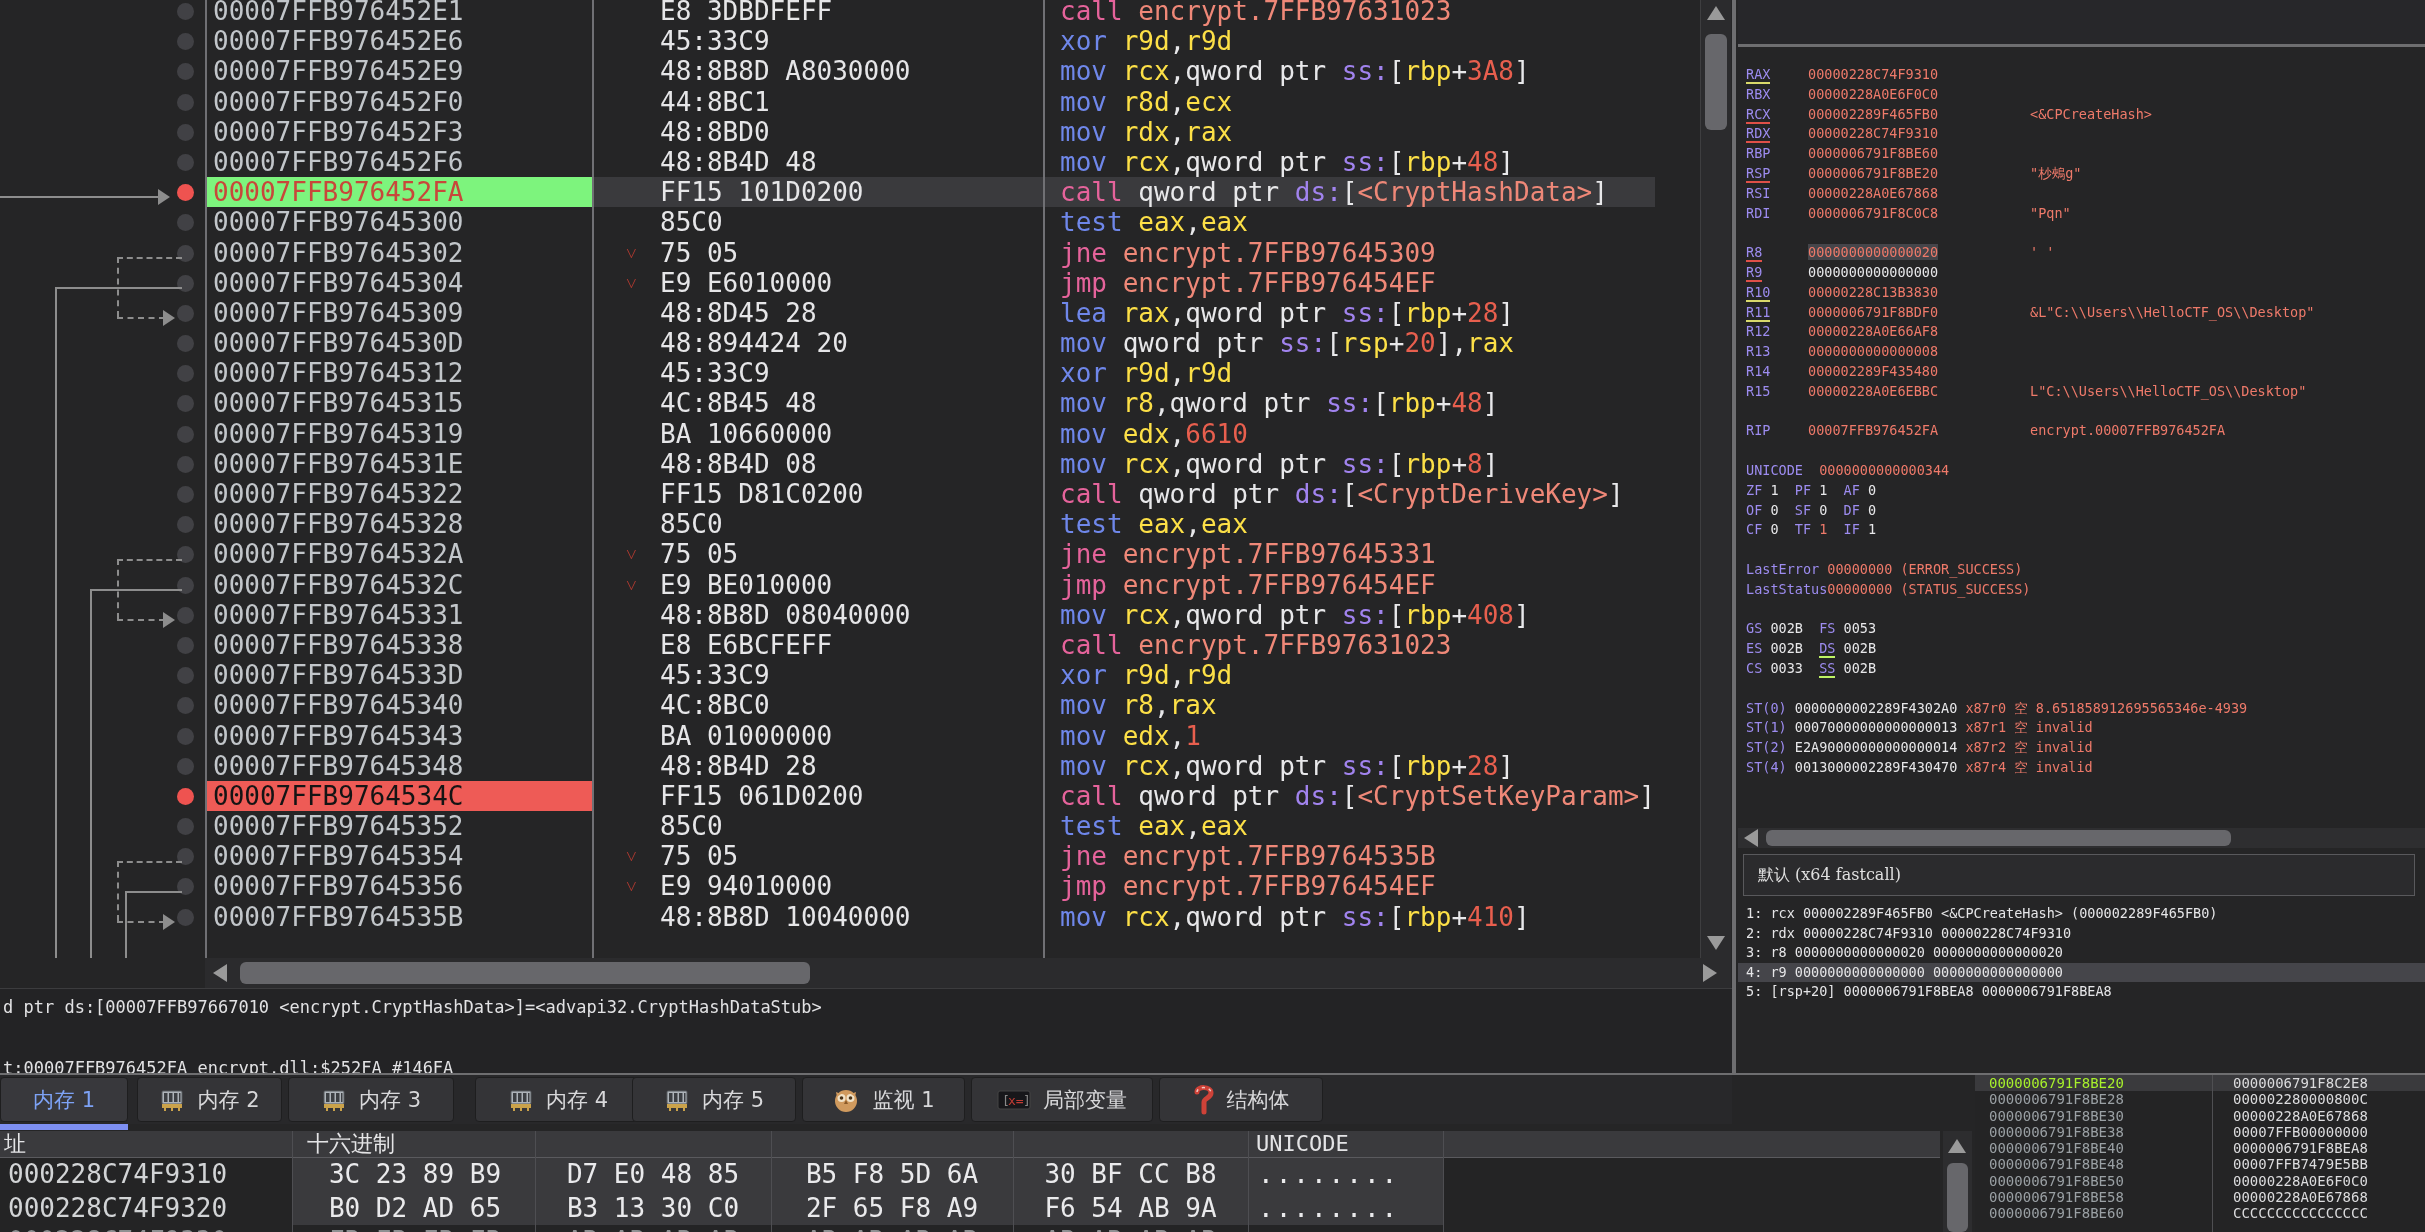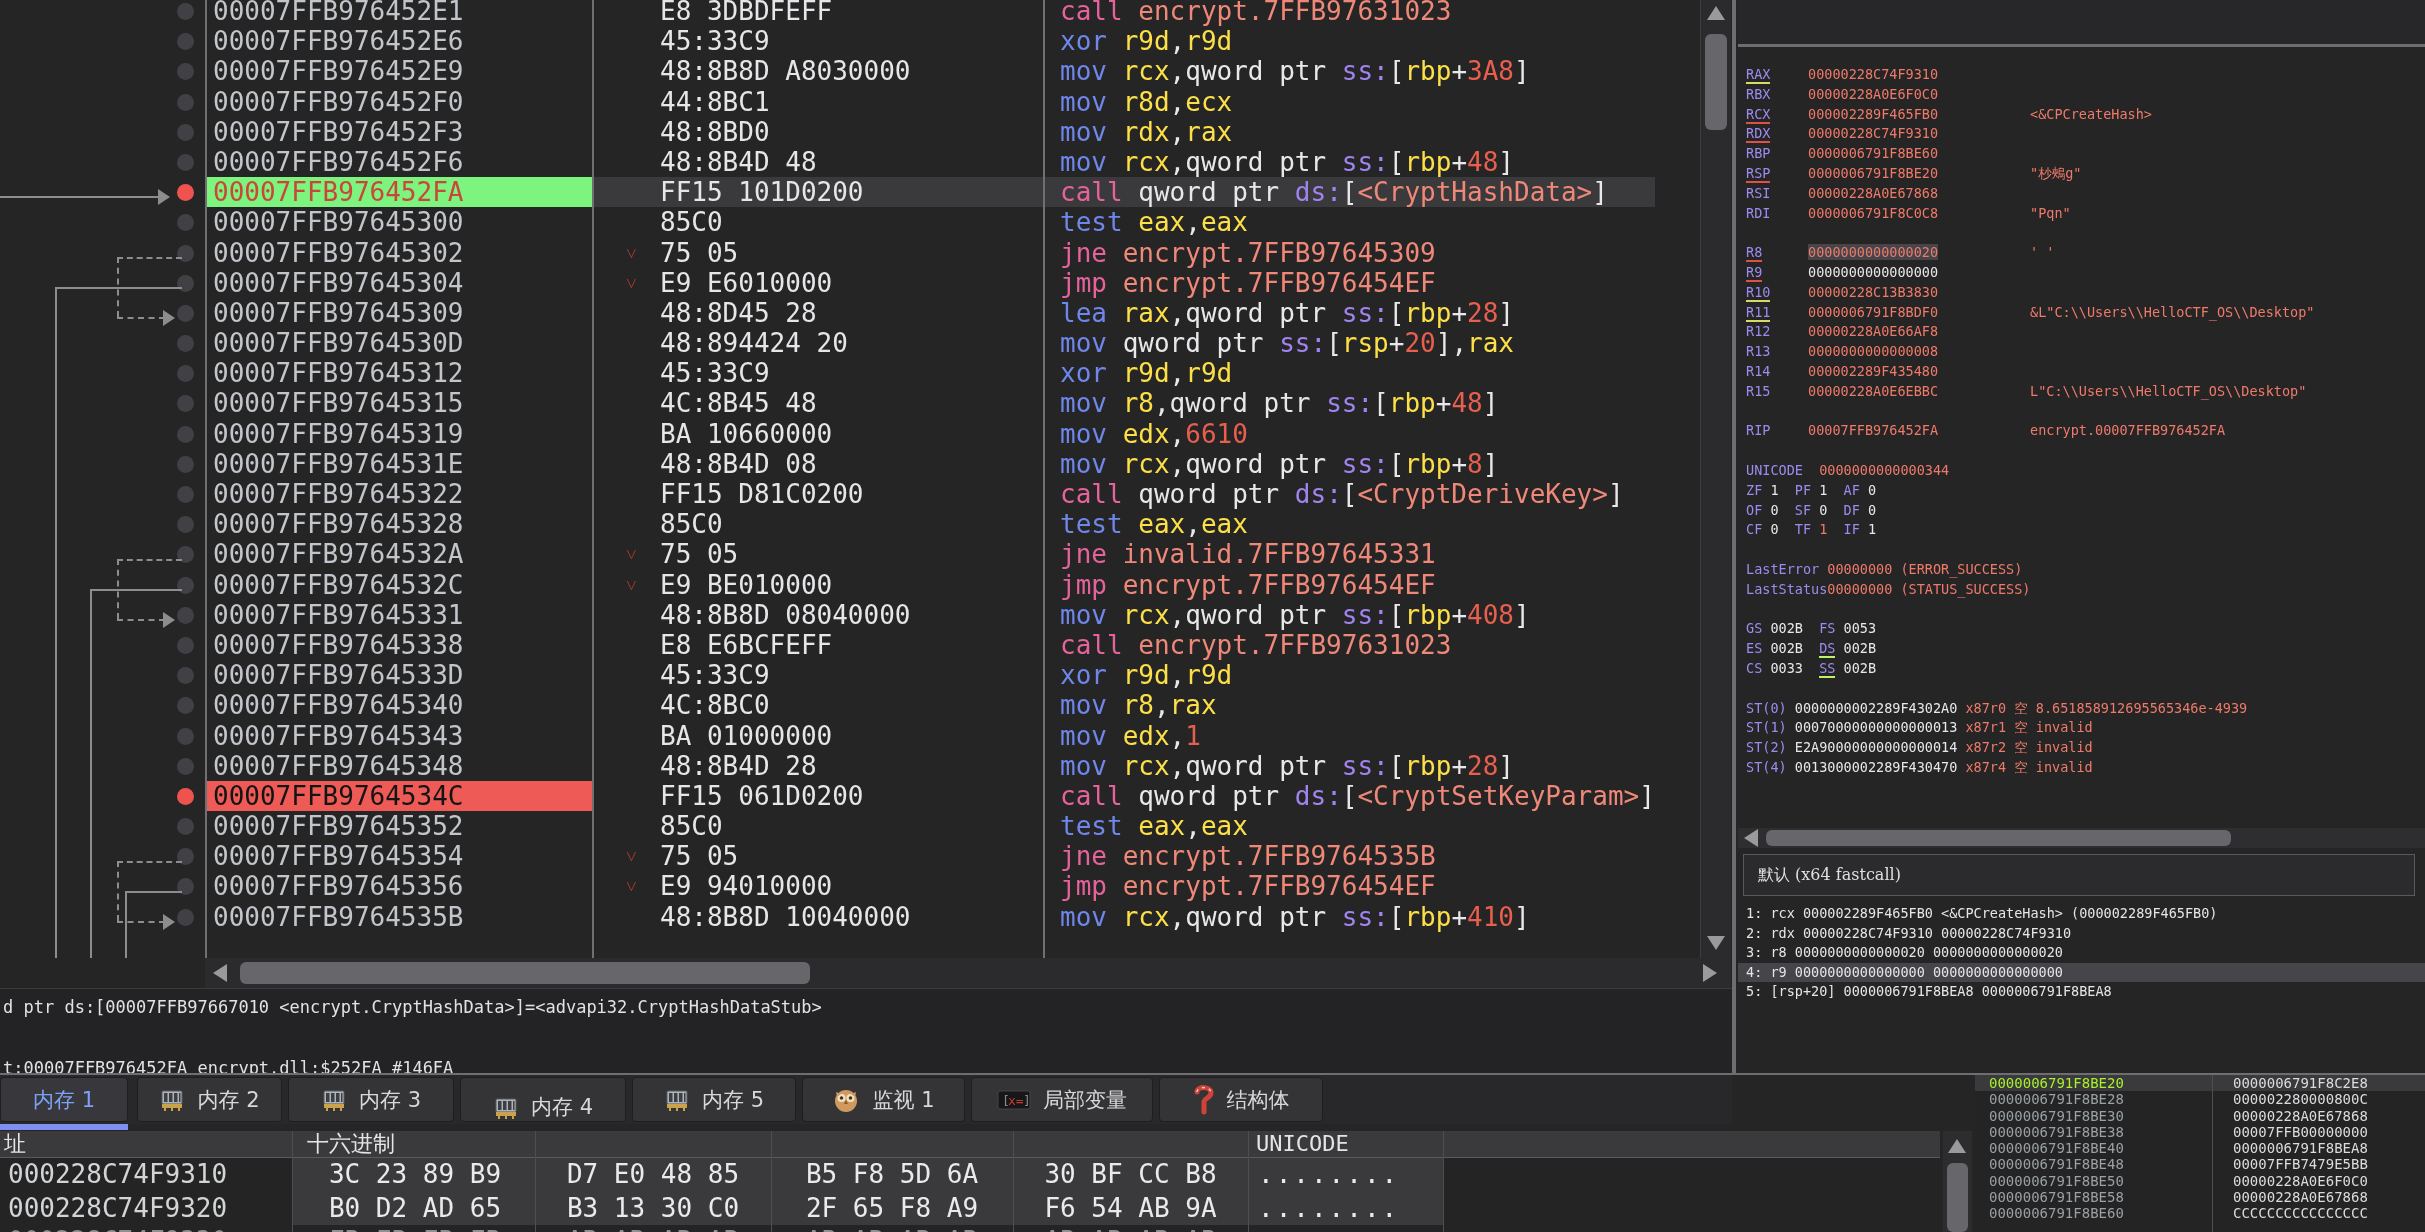--- a/index.html
+++ b/index.html
@@ -117,21 +117,21 @@
         <div class="drow"><span class="gcell"><span class="dot"></span></span><span class="acell">00007FFB97645302</span><span class="bcell">75 05<span class="barrow">˅</span></span><span class="icell"><span class="t-p">jne </span><span class="t-a">encrypt.7FFB97645309</span></span></div>
         <div class="drow"><span class="gcell"><span class="dot"></span></span><span class="acell">00007FFB97645304</span><span class="bcell">E9 E6010000<span class="barrow">˅</span></span><span class="icell"><span class="t-p">jmp </span><span class="t-a">encrypt.7FFB976454EF</span></span></div>
         <div class="drow"><span class="gcell"><span class="dot"></span></span><span class="acell">00007FFB97645309</span><span class="bcell">48:8D45 28</span><span class="icell"><span class="t-b">lea </span><span class="t-r">rax</span><span class="t-w">,qword ptr </span><span class="t-s">ss:</span><span class="t-w">[</span><span class="t-r">rbp</span><span class="t-w">+</span><span class="t-n">28</span><span class="t-w">]</span></span></div>
         <div class="drow"><span class="gcell"><span class="dot"></span></span><span class="acell">00007FFB9764530D</span><span class="bcell">48:894424 20</span><span class="icell"><span class="t-b">mov </span><span class="t-w">qword ptr </span><span class="t-s">ss:</span><span class="t-w">[</span><span class="t-r">rsp</span><span class="t-w">+</span><span class="t-n">20</span><span class="t-w">],</span><span class="t-r">rax</span></span></div>
         <div class="drow"><span class="gcell"><span class="dot"></span></span><span class="acell">00007FFB97645312</span><span class="bcell">45:33C9</span><span class="icell"><span class="t-b">xor </span><span class="t-r">r9d</span><span class="t-w">,</span><span class="t-r">r9d</span></span></div>
         <div class="drow"><span class="gcell"><span class="dot"></span></span><span class="acell">00007FFB97645315</span><span class="bcell">4C:8B45 48</span><span class="icell"><span class="t-b">mov </span><span class="t-r">r8</span><span class="t-w">,qword ptr </span><span class="t-s">ss:</span><span class="t-w">[</span><span class="t-r">rbp</span><span class="t-w">+</span><span class="t-n">48</span><span class="t-w">]</span></span></div>
         <div class="drow"><span class="gcell"><span class="dot"></span></span><span class="acell">00007FFB97645319</span><span class="bcell">BA 10660000</span><span class="icell"><span class="t-b">mov </span><span class="t-r">edx</span><span class="t-w">,</span><span class="t-n">6610</span></span></div>
         <div class="drow"><span class="gcell"><span class="dot"></span></span><span class="acell">00007FFB9764531E</span><span class="bcell">48:8B4D 08</span><span class="icell"><span class="t-b">mov </span><span class="t-r">rcx</span><span class="t-w">,qword ptr </span><span class="t-s">ss:</span><span class="t-w">[</span><span class="t-r">rbp</span><span class="t-w">+</span><span class="t-n">8</span><span class="t-w">]</span></span></div>
         <div class="drow"><span class="gcell"><span class="dot"></span></span><span class="acell">00007FFB97645322</span><span class="bcell">FF15 D81C0200</span><span class="icell"><span class="t-p">call </span><span class="t-w">qword ptr </span><span class="t-s">ds:</span><span class="t-w">[</span><span class="t-a">&lt;CryptDeriveKey&gt;</span><span class="t-w">]</span></span></div>
         <div class="drow"><span class="gcell"><span class="dot"></span></span><span class="acell">00007FFB97645328</span><span class="bcell">85C0</span><span class="icell"><span class="t-b">test </span><span class="t-r">eax</span><span class="t-w">,</span><span class="t-r">eax</span></span></div>
-        <div class="drow"><span class="gcell"><span class="dot"></span></span><span class="acell">00007FFB9764532A</span><span class="bcell">75 05<span class="barrow">˅</span></span><span class="icell"><span class="t-p">jne </span><span class="t-a">invalid.7FFB97645331</span></span></div>
+        <div class="drow"><span class="gcell"><span class="dot"></span></span><span class="acell">00007FFB9764532A</span><span class="bcell">75 05<span class="barrow">˅</span></span><span class="icell"><span class="t-p">jne </span><span class="t-a">encrypt.7FFB97645331</span></span></div>
         <div class="drow"><span class="gcell"><span class="dot"></span></span><span class="acell">00007FFB9764532C</span><span class="bcell">E9 BE010000<span class="barrow">˅</span></span><span class="icell"><span class="t-p">jmp </span><span class="t-a">encrypt.7FFB976454EF</span></span></div>
         <div class="drow"><span class="gcell"><span class="dot"></span></span><span class="acell">00007FFB97645331</span><span class="bcell">48:8B8D 08040000</span><span class="icell"><span class="t-b">mov </span><span class="t-r">rcx</span><span class="t-w">,qword ptr </span><span class="t-s">ss:</span><span class="t-w">[</span><span class="t-r">rbp</span><span class="t-w">+</span><span class="t-n">408</span><span class="t-w">]</span></span></div>
         <div class="drow"><span class="gcell"><span class="dot"></span></span><span class="acell">00007FFB97645338</span><span class="bcell">E8 E6BCFEFF</span><span class="icell"><span class="t-p">call </span><span class="t-a">encrypt.7FFB97631023</span></span></div>
         <div class="drow"><span class="gcell"><span class="dot"></span></span><span class="acell">00007FFB9764533D</span><span class="bcell">45:33C9</span><span class="icell"><span class="t-b">xor </span><span class="t-r">r9d</span><span class="t-w">,</span><span class="t-r">r9d</span></span></div>
         <div class="drow"><span class="gcell"><span class="dot"></span></span><span class="acell">00007FFB97645340</span><span class="bcell">4C:8BC0</span><span class="icell"><span class="t-b">mov </span><span class="t-r">r8</span><span class="t-w">,</span><span class="t-r">rax</span></span></div>
         <div class="drow"><span class="gcell"><span class="dot"></span></span><span class="acell">00007FFB97645343</span><span class="bcell">BA 01000000</span><span class="icell"><span class="t-b">mov </span><span class="t-r">edx</span><span class="t-w">,</span><span class="t-n">1</span></span></div>
         <div class="drow"><span class="gcell"><span class="dot"></span></span><span class="acell">00007FFB97645348</span><span class="bcell">48:8B4D 28</span><span class="icell"><span class="t-b">mov </span><span class="t-r">rcx</span><span class="t-w">,qword ptr </span><span class="t-s">ss:</span><span class="t-w">[</span><span class="t-r">rbp</span><span class="t-w">+</span><span class="t-n">28</span><span class="t-w">]</span></span></div>
         <div class="drow hl-bp"><span class="gcell"><span class="dot red"></span></span><span class="acell">00007FFB9764534C</span><span class="bcell">FF15 061D0200</span><span class="icell"><span class="t-p">call </span><span class="t-w">qword ptr </span><span class="t-s">ds:</span><span class="t-w">[</span><span class="t-a">&lt;CryptSetKeyParam&gt;</span><span class="t-w">]</span></span></div>
         <div class="drow"><span class="gcell"><span class="dot"></span></span><span class="acell">00007FFB97645352</span><span class="bcell">85C0</span><span class="icell"><span class="t-b">test </span><span class="t-r">eax</span><span class="t-w">,</span><span class="t-r">eax</span></span></div>
         <div class="drow"><span class="gcell"><span class="dot"></span></span><span class="acell">00007FFB97645354</span><span class="bcell">75 05<span class="barrow">˅</span></span><span class="icell"><span class="t-p">jne </span><span class="t-a">encrypt.7FFB9764535B</span></span></div>
@@ -270,21 +270,21 @@
             <rect x="15" y="6" width="3.5" height="9" fill="#3c3f43"></rect>
             <rect x="20" y="6" width="1.5" height="9" fill="#3c3f43"></rect>
             <rect x="3" y="17" width="20" height="4" fill="#caa24a"></rect>
             <rect x="5" y="21" width="2" height="3" fill="#caa24a"></rect>
             <rect x="12" y="21" width="2" height="3" fill="#caa24a"></rect>
             <rect x="19" y="21" width="2" height="3" fill="#caa24a"></rect>
           </svg>
         </span>
         <span>内存 3</span>
       </div>
-      <div class="tab" style="left: 460px; width: 166px; align-items: flex-end;">
+      <div class="tab" style="left: 475px; width: 166px;">
         <span style="display: inline-flex;">
           <svg width="26" height="26" viewBox="0 0 26 26">
             <rect x="3" y="4" width="20" height="13" rx="1" fill="#aeb4ba" stroke="#55585c"></rect>
             <rect x="5" y="6" width="3.5" height="9" fill="#3c3f43"></rect>
             <rect x="10" y="6" width="3.5" height="9" fill="#3c3f43"></rect>
             <rect x="15" y="6" width="3.5" height="9" fill="#3c3f43"></rect>
             <rect x="20" y="6" width="1.5" height="9" fill="#3c3f43"></rect>
             <rect x="3" y="17" width="20" height="4" fill="#caa24a"></rect>
             <rect x="5" y="21" width="2" height="3" fill="#caa24a"></rect>
             <rect x="12" y="21" width="2" height="3" fill="#caa24a"></rect>

